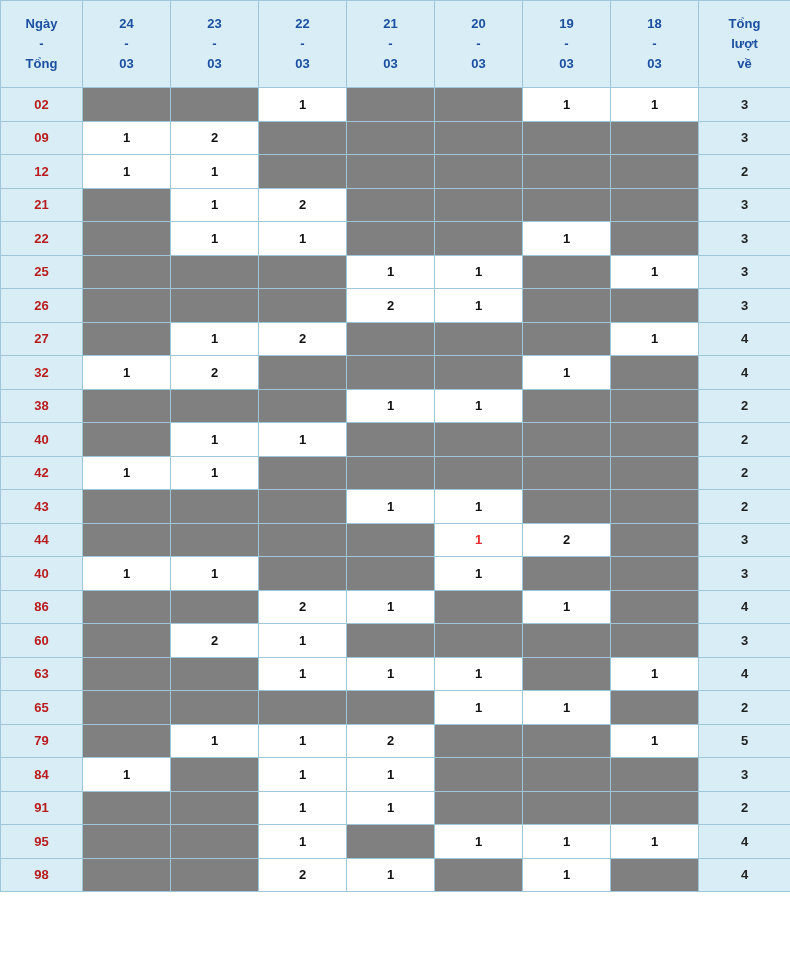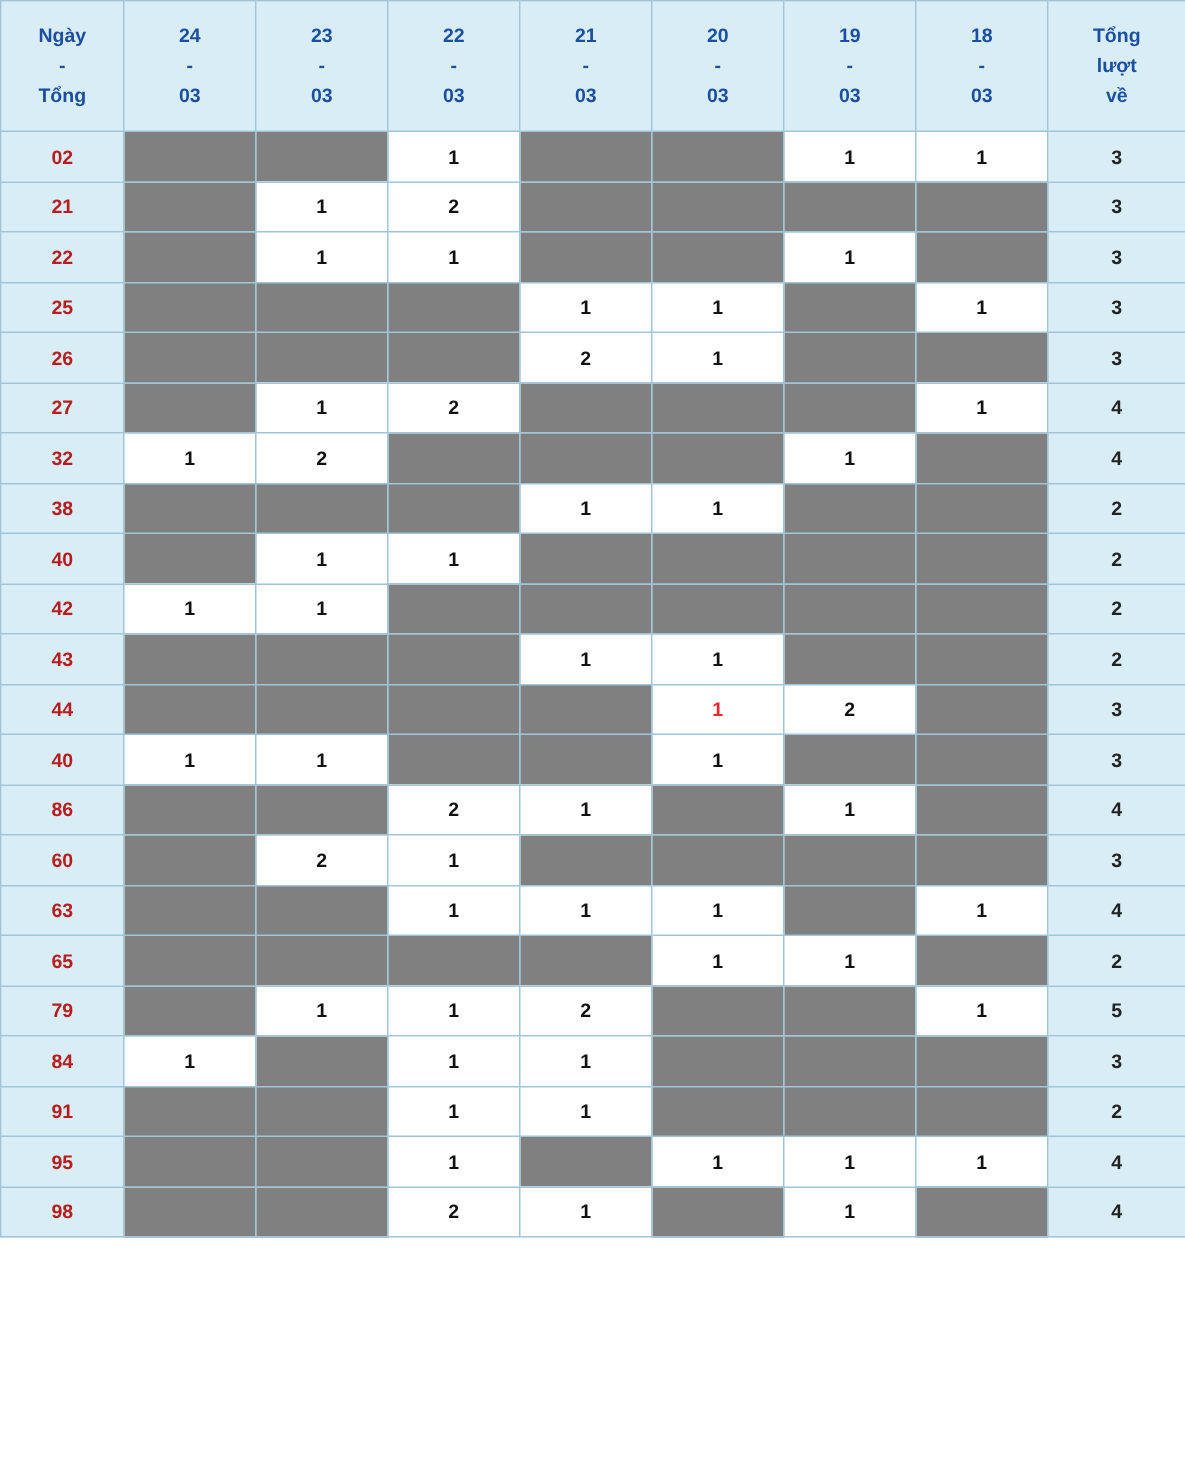--- a/index.html
+++ b/index.html
@@ -141,20 +141,42 @@
           <td class="empty"></td>
           <td class="empty"></td>
           <td class="val">1</td>
           <td class="empty"></td>
           <td class="empty"></td>
           <td class="val">1</td>
           <td class="val">1</td>
           <td class="total">3</td>
         </tr>
         <tr>
+          <td class="daycell">09</td>
+          <td class="val">1</td>
+          <td class="val">2</td>
+          <td class="empty"></td>
+          <td class="empty"></td>
+          <td class="empty"></td>
+          <td class="empty"></td>
+          <td class="empty"></td>
+          <td class="total">3</td>
+        </tr>
+        <tr>
+          <td class="daycell">12</td>
+          <td class="val">1</td>
+          <td class="val">1</td>
+          <td class="empty"></td>
+          <td class="empty"></td>
+          <td class="empty"></td>
+          <td class="empty"></td>
+          <td class="empty"></td>
+          <td class="total">2</td>
+        </tr>
+        <tr>
           <td class="daycell">21</td>
           <td class="empty"></td>
           <td class="val">1</td>
           <td class="val">2</td>
           <td class="empty"></td>
           <td class="empty"></td>
           <td class="empty"></td>
           <td class="empty"></td>
           <td class="total">3</td>
         </tr>

